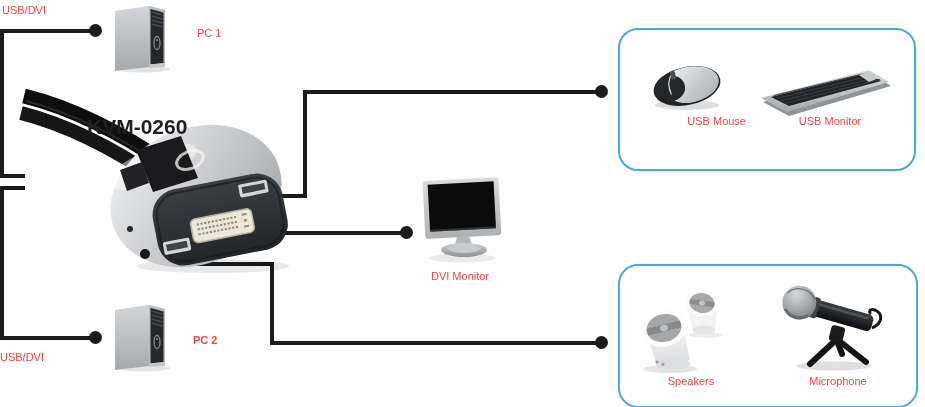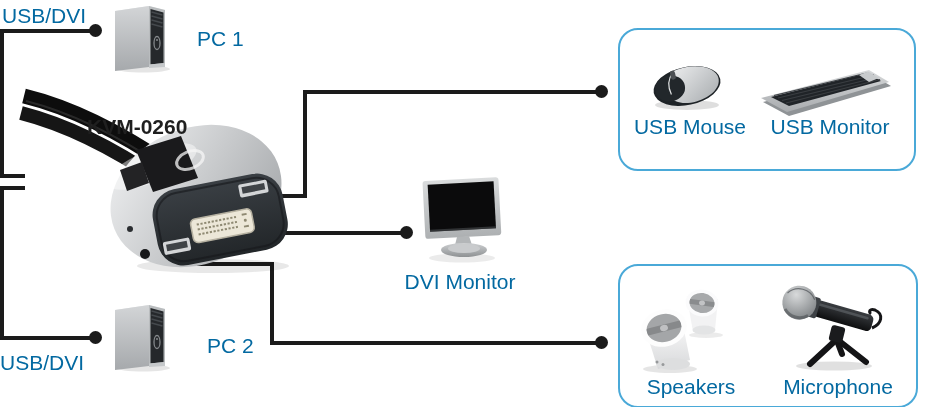--- a/index.html
+++ b/index.html
@@ -4,21 +4,21 @@
 <style>
   html,body{margin:0;padding:0;background:#ffffff;}
   .canvas{
     position:relative;width:925px;height:407px;background:#ffffff;overflow:hidden;
     font-family:"Liberation Sans","DejaVu Sans",sans-serif;color:#2b2b2b;
   }
   .hline,.vline{position:absolute;background:#1b1b1b;}
   .hline{height:4px;}
   .vline{width:4px;}
   .dot{position:absolute;width:13px;height:13px;border-radius:50%;background:#1b1b1b;}
-  .lbl{position:absolute;font-size:21px;line-height:1.1;color:#0369a1;white-space:nowrap;}
+  .lbl{position:absolute;font-size:11px;line-height:1.1;color:#ef4444;white-space:nowrap;}
   .lbl.bold{font-weight:bold;font-size:21px;color:#1f1f1f;}
   .lbl.center{text-align:center;}
   .devbox{
     position:absolute;background:#ffffff;border:2px solid #4aa9d8;border-radius:20px;
   }
   svg{position:absolute;display:block;}
 </style>
 </head>
 <body>
 
@@ -242,21 +242,21 @@
       <rect x="33" y="24" width="9" height="21" rx="2" fill="#3e4246"></rect>
       <circle cx="22" cy="34" r="17" fill="url(#gMicH)"></circle>
       <path d="M8,28 A17,17 0 0 1 36,27" stroke="#5a5e62" stroke-width="1.2" fill="none" opacity="0.8"></path>
       <path d="M10,44 A17,17 0 0 0 34,44" stroke="#3f4347" stroke-width="3" fill="none" opacity="0.5"></path>
     </g>
   </svg>
 
   <div class="lbl" style="left:2px;top:4px;">USB/DVI</div>
   <div class="lbl" style="left:0px;top:351px;">USB/DVI</div>
   <div class="lbl" style="left:197px;top:27px;">PC 1</div>
-  <div class="lbl" style="left:207px;top:334px;">PC 2</div>
+  <div class="lbl" style="left:193px;top:334px;font-weight:bold;">PC 2</div>
   <div class="lbl bold" style="left:87px;top:115px;">KVM-0260</div>
   <div class="lbl center" style="left:395px;top:270px;width:130px;">DVI Monitor</div>
   <div class="lbl center" style="left:616px;top:115px;width:130px;text-align:right;">USB Mouse</div>
   <div class="lbl center" style="left:765px;top:115px;width:130px;">USB Monitor</div>
   <div class="lbl center" style="left:626px;top:375px;width:130px;">Speakers</div>
   <div class="lbl center" style="left:773px;top:375px;width:130px;">Microphone</div>
 
 </div>
 
 </body></html>

